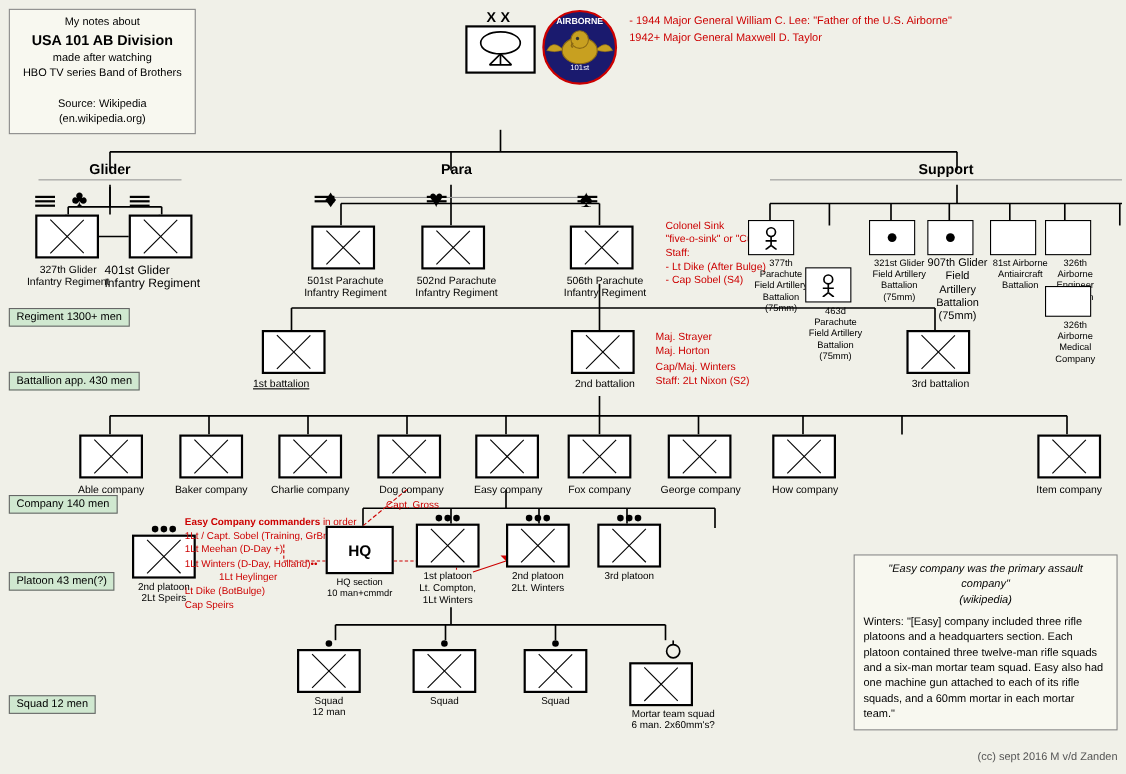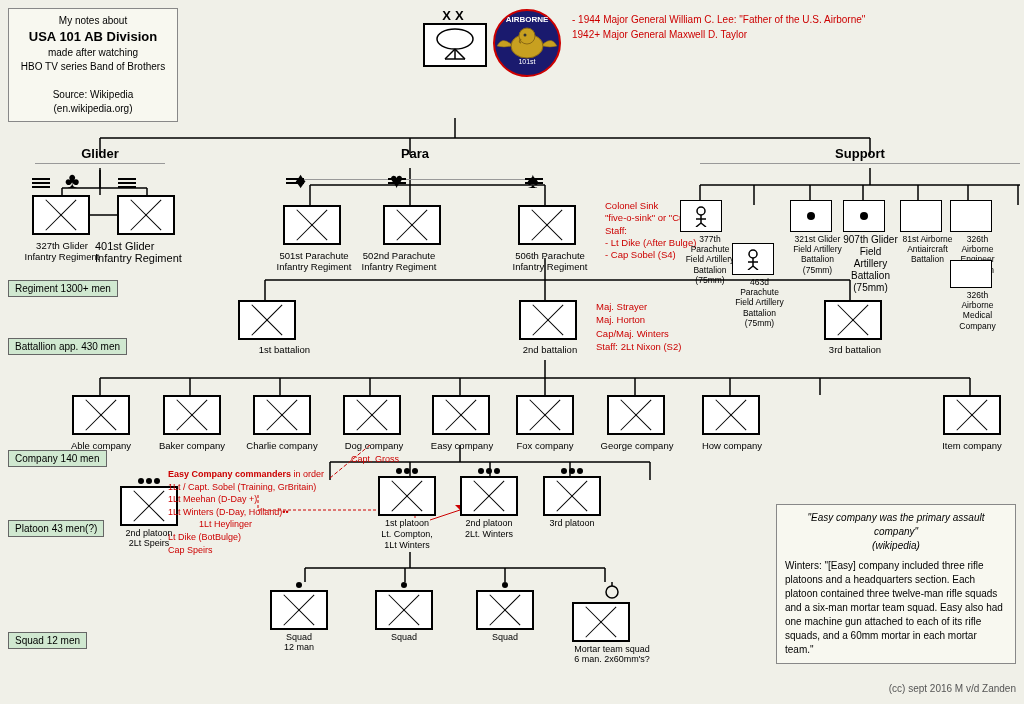--- a/index.html
+++ b/index.html
@@ -307,21 +307,21 @@
 
   <div class="unit-box" style="top:205px;left:383px;">
     <div class="x-mark"></div>
   </div>
 
   <div class="unit-box" style="top:205px;left:518px;">
     <div class="x-mark"></div>
   </div>
 
   <div style="position:absolute;top:250px;left:269px;width:90px;text-align:center;font-size:9.5px;">501st Parachute<br>Infantry Regiment</div>
-  <div style="position:absolute;top:250px;left:354px;width:90px;text-align:center;font-size:9.5px;">502nd Parachute<br>Infantry Regiment</div>
+  <div style="position:absolute;top:250px;left:370px;width:90px;text-align:center;font-size:9.5px;">502nd Parachute<br>Infantry Regiment</div>
   <div style="position:absolute;top:250px;left:505px;width:90px;text-align:center;font-size:9.5px;">506th Parachute<br>Infantry Regiment</div>
 
   <div style="position:absolute;top:200px;left:605px;font-size:9.5px;color:#cc0000;line-height:1.3;">
     Colonel Sink<br>
     "five-o-sink" or "Currahees"<br>
     Staff:<br>
     <span style="color:#cc0000;">- Lt Dike (After Bulge)</span><br>
     <span style="color:#cc0000;">- Cap Sobel (S4)</span>
   </div>
 
@@ -384,21 +384,21 @@
     <div class="green-box">Regiment 1300+ men</div>
   </div>
 
   <div style="position:absolute;top:338px;left:8px;">
     <div class="green-box">Battallion app. 430 men</div>
   </div>
 
   <div class="unit-box" style="top:300px;left:238px;">
     <div class="x-mark"></div>
   </div>
-  <div style="position:absolute;top:344px;left:230px;text-align:right;width:80px;font-size:9.5px;">1st battalion</div>
+  <div style="position:absolute;top:344px;left:230px;text-align:left;width:80px;font-size:9.5px;text-decoration:underline;">1st battalion</div>
 
   <div class="unit-box" style="top:300px;left:519px;">
     <div class="x-mark"></div>
   </div>
   <div style="position:absolute;top:344px;left:510px;text-align:center;width:80px;font-size:9.5px;">2nd battalion</div>
 
   <div style="position:absolute;top:300px;left:596px;font-size:9.5px;color:#cc0000;line-height:1.4;">
     Maj. Strayer<br>Maj. Horton<br>Cap/Maj. Winters<br>Staff: 2Lt Nixon (S2)
   </div>
 
@@ -481,20 +481,24 @@
   <div style="position:absolute;top:468px;left:168px;font-size:9px;line-height:1.4;">
     <span style="color:#cc0000;font-weight:bold;">Easy Company commanders</span><span style="color:#cc0000;"> in order</span><br>
     <span style="color:#cc0000;">1Lt / Capt. Sobel (Training, GrBritain)</span><br>
     <span style="color:#cc0000;">1Lt Meehan (D-Day +)</span><br>
     <span style="color:#cc0000;">1Lt Winters (D-Day, Holland)••</span><br>
     <span style="color:#cc0000;margin-left:31px;">1Lt Heylinger</span><br>
     <span style="color:#cc0000;">Lt Dike (BotBulge)</span><br>
     <span style="color:#cc0000;">Cap Speirs</span>
   </div>
 
+  <div style="position:absolute;top:478px;left:296px;">
+    <div style="width:62px;height:44px;border:2px solid #000;background:white;display:flex;align-items:center;justify-content:center;font-weight:bold;font-size:14px;">HQ</div>
+    <div style="font-size:8.5px;text-align:center;margin-top:2px;line-height:1.2;">HQ section<br>10 man+cmmdr</div>
+  </div>
 
   <div style="position:absolute;top:468px;left:378px;">
 
     <div style="display:flex;gap:2px;justify-content:center;margin-bottom:2px;">
       <div style="width:6px;height:6px;background:#000;border-radius:50%;"></div>
       <div style="width:6px;height:6px;background:#000;border-radius:50%;"></div>
       <div style="width:6px;height:6px;background:#000;border-radius:50%;"></div>
     </div>
     <div class="unit-box" style="position:static;width:58px;height:40px;">
       <div class="x-mark"></div>

